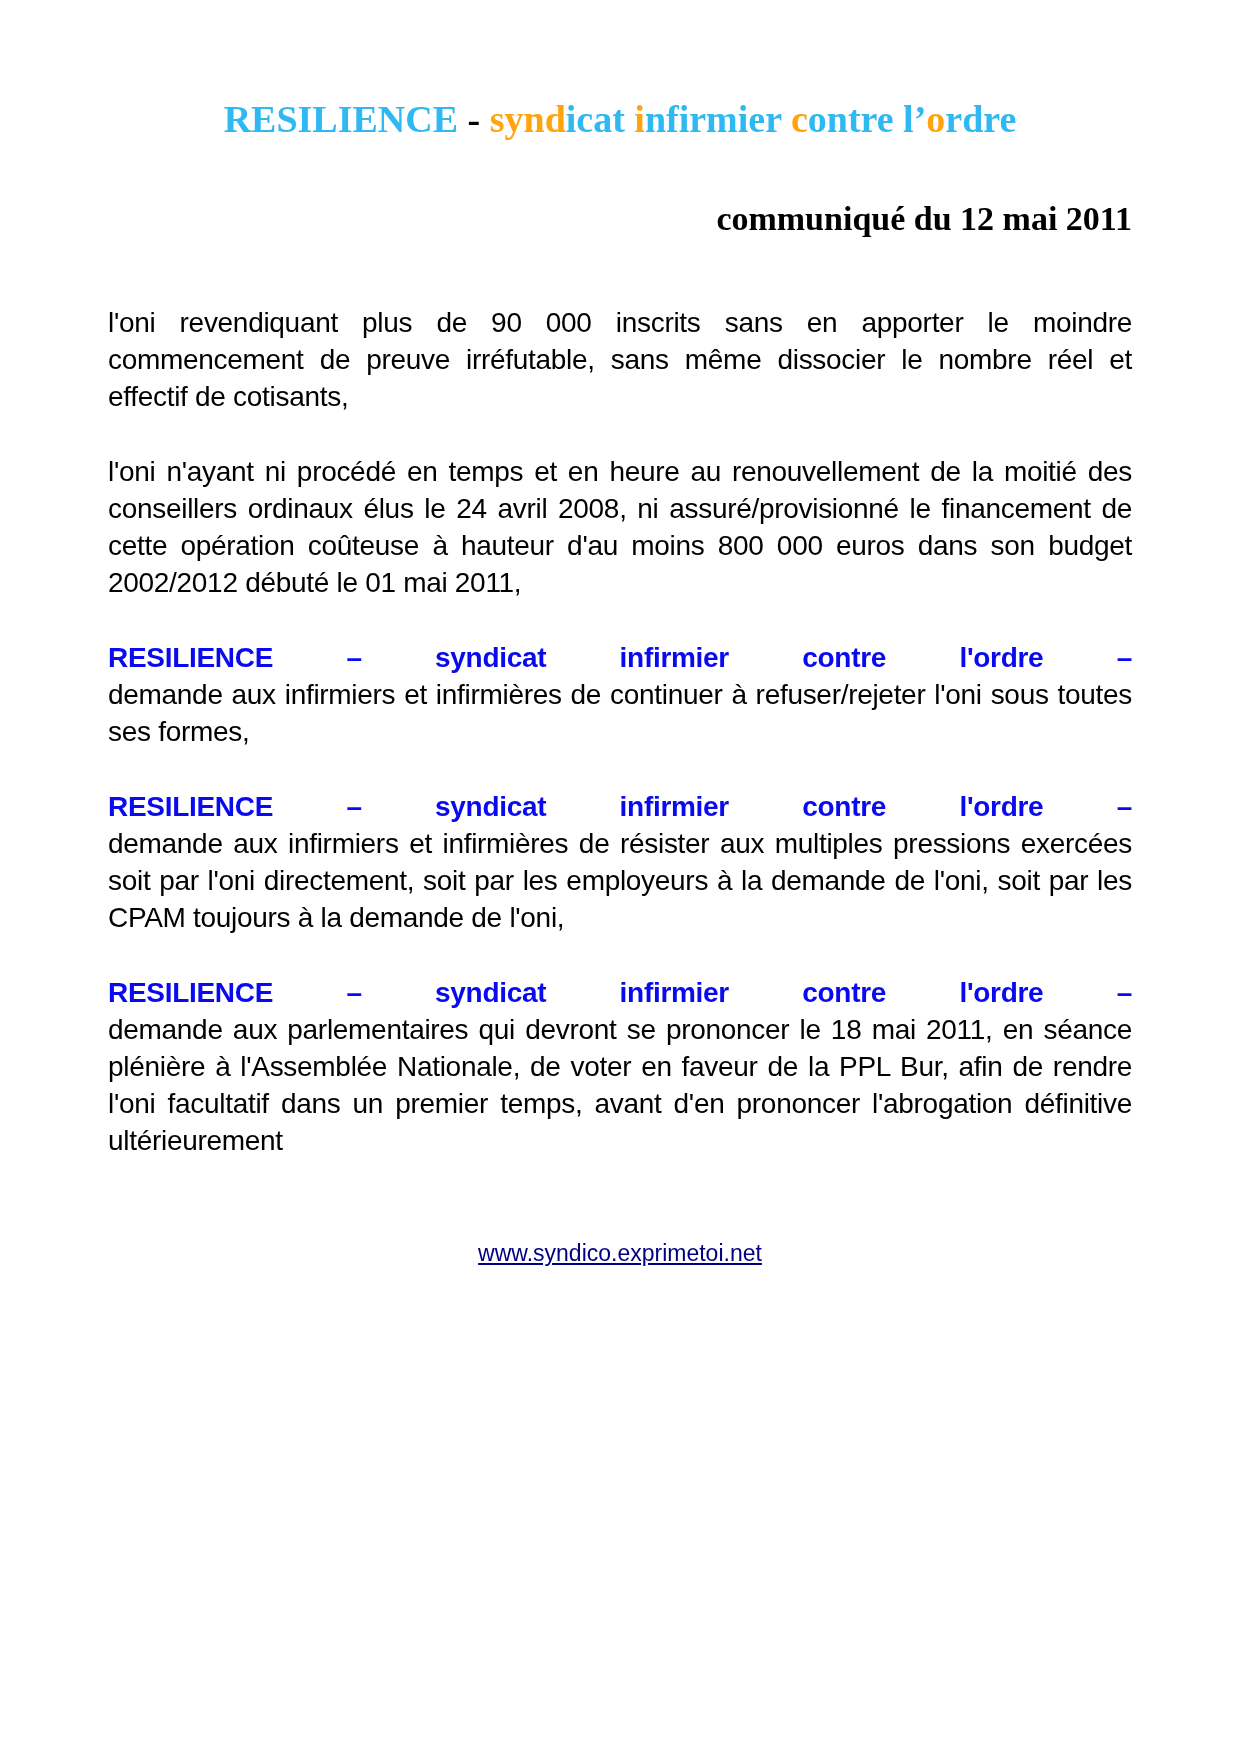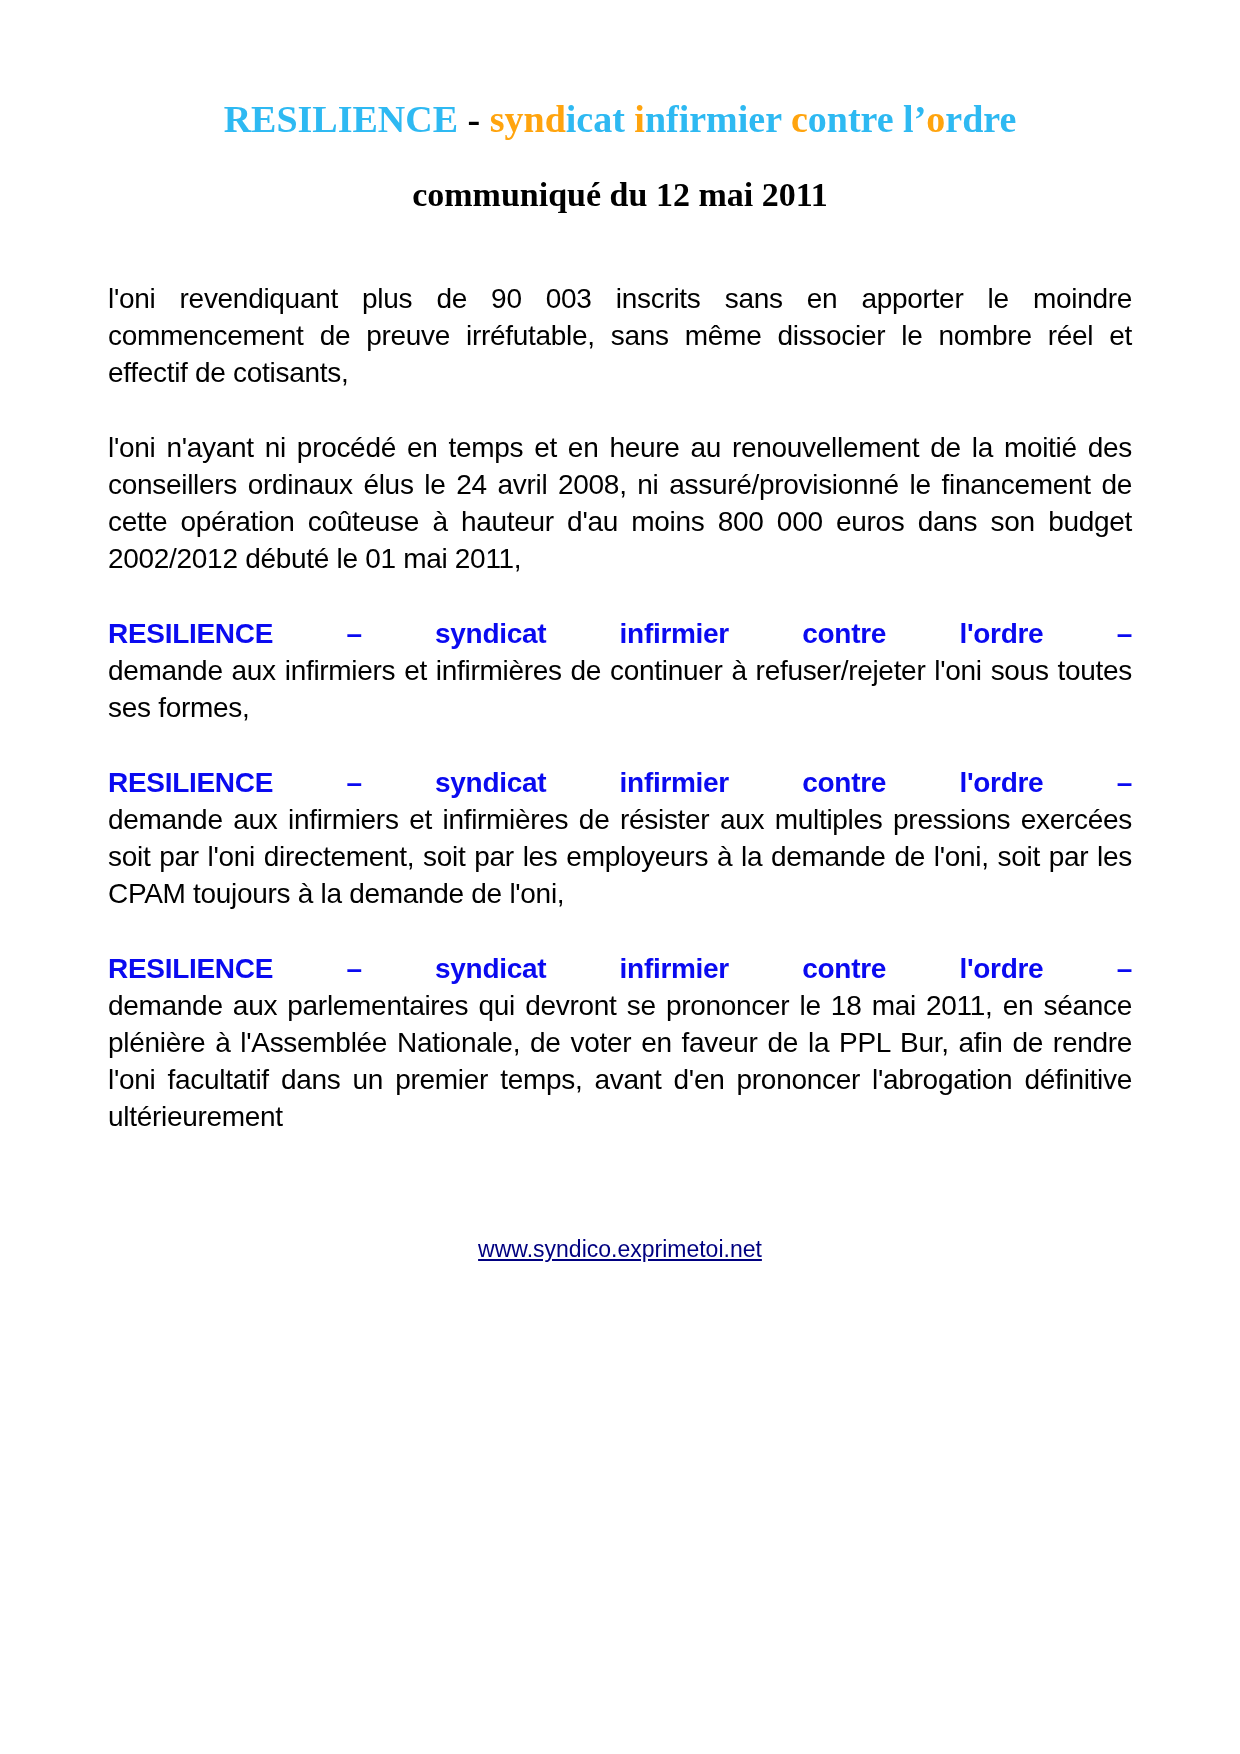--- a/index.html
+++ b/index.html
@@ -26,22 +26,22 @@
     font-size: 38px;
     line-height: 46px;
     text-align: center;
     white-space: nowrap;
   }
   .doc-subtitle {
     font-family: "Liberation Serif", serif;
     font-weight: bold;
     font-size: 34px;
     line-height: 42px;
-    text-align: center;
-    margin-top: 32px;
+    text-align: right;
+    margin-top: 56px;
     color: #000000;
   }
   .body-text {
     margin-top: 64px;
   }
   .para {
     font-size: 28px;
     line-height: 37px;
     letter-spacing: -0.3px;
     text-align: justify;
@@ -52,42 +52,42 @@
     font-size: 28px;
     line-height: 37px;
     letter-spacing: -0.3px;
     font-weight: bold;
     text-align: justify;
     text-align-last: justify;
     margin-top: 13px;
   }
   .footer {
     text-align: center;
-    margin-top: 100px;
+    margin-top: 80px;
     font-size: 23px;
     line-height: 28px;
   }
   .footer-link {
     text-decoration: underline;
     cursor: pointer;
   }
 </style>
 </head>
 <body>
 
 <div class="page">
 
   <div class="doc-title"><span style="color: rgb(46, 185, 242);">RESILIENCE</span><span style="color: rgb(0, 0, 0);"> - </span><span style="color: rgb(255, 164, 14);">synd</span><span style="color: rgb(46, 185, 242);">icat </span><span style="color: rgb(255, 164, 14);">i</span><span style="color: rgb(46, 185, 242);">nfirmier </span><span style="color: rgb(255, 164, 14);">c</span><span style="color: rgb(46, 185, 242);">ontre </span><span style="color: rgb(46, 185, 242);">l’</span><span style="color: rgb(255, 164, 14);">o</span><span style="color: rgb(46, 185, 242);">rdre</span></div>
 
   <div class="doc-subtitle">communiqué du 12 mai 2011</div>
 
   <div class="body-text">
 
 
-    <p class="para">l'oni revendiquant plus de 90 003 inscrits sans en apporter le moindre commencement de preuve irréfutable, sans même dissocier le nombre réel et effectif de cotisants,</p>
+    <p class="para">l'oni revendiquant plus de 90 000 inscrits sans en apporter le moindre commencement de preuve irréfutable, sans même dissocier le nombre réel et effectif de cotisants,</p>
 
     <p class="para">l'oni n'ayant ni procédé en temps et en heure au renouvellement de la moitié des conseillers ordinaux élus le 24 avril 2008, ni assuré/provisionné le financement de cette opération coûteuse à hauteur d'au moins 800 000 euros dans son budget 2002/2012 débuté le 01 mai 2011,</p>
 
     <div class="para">
       <div class="lead-line" style="color: rgb(10, 10, 240);">RESILIENCE – syndicat infirmier contre l'ordre –</div>
       <span>demande aux infirmiers et infirmières de continuer à refuser/rejeter l'oni sous toutes ses formes,</span>
     </div>
 
     <div class="para">
       <div class="lead-line" style="color: rgb(10, 10, 240);">RESILIENCE – syndicat infirmier contre l'ordre –</div>

